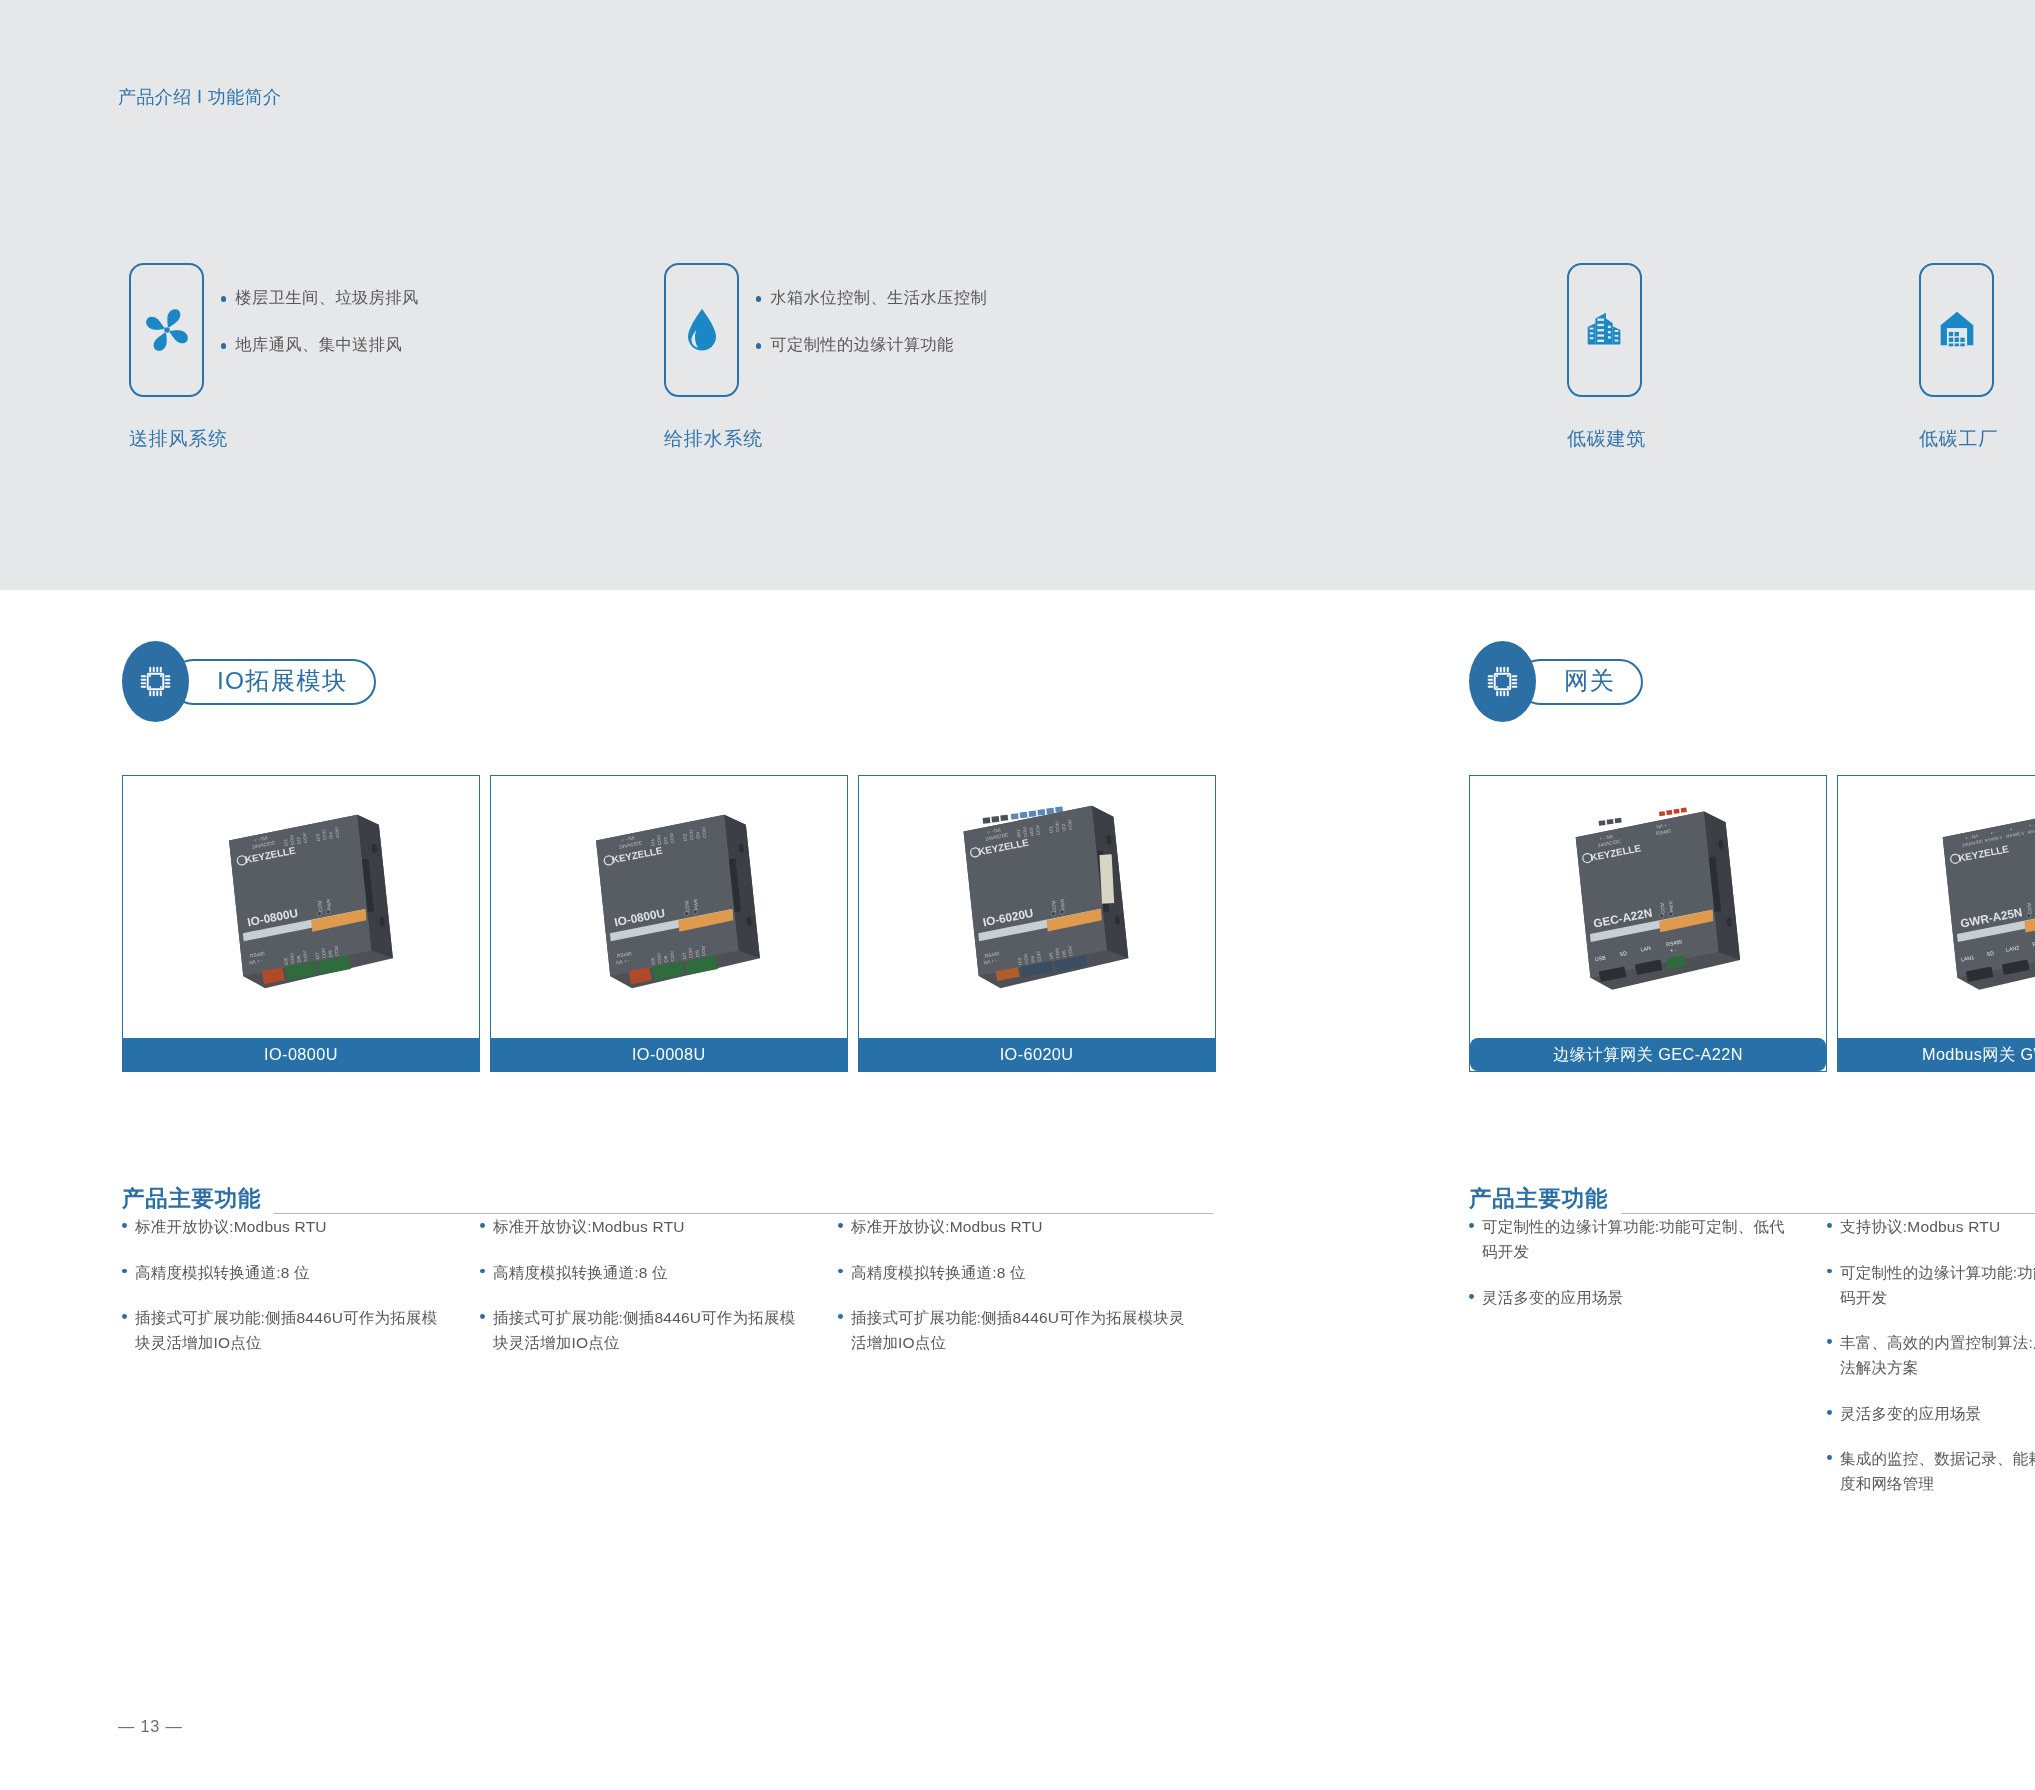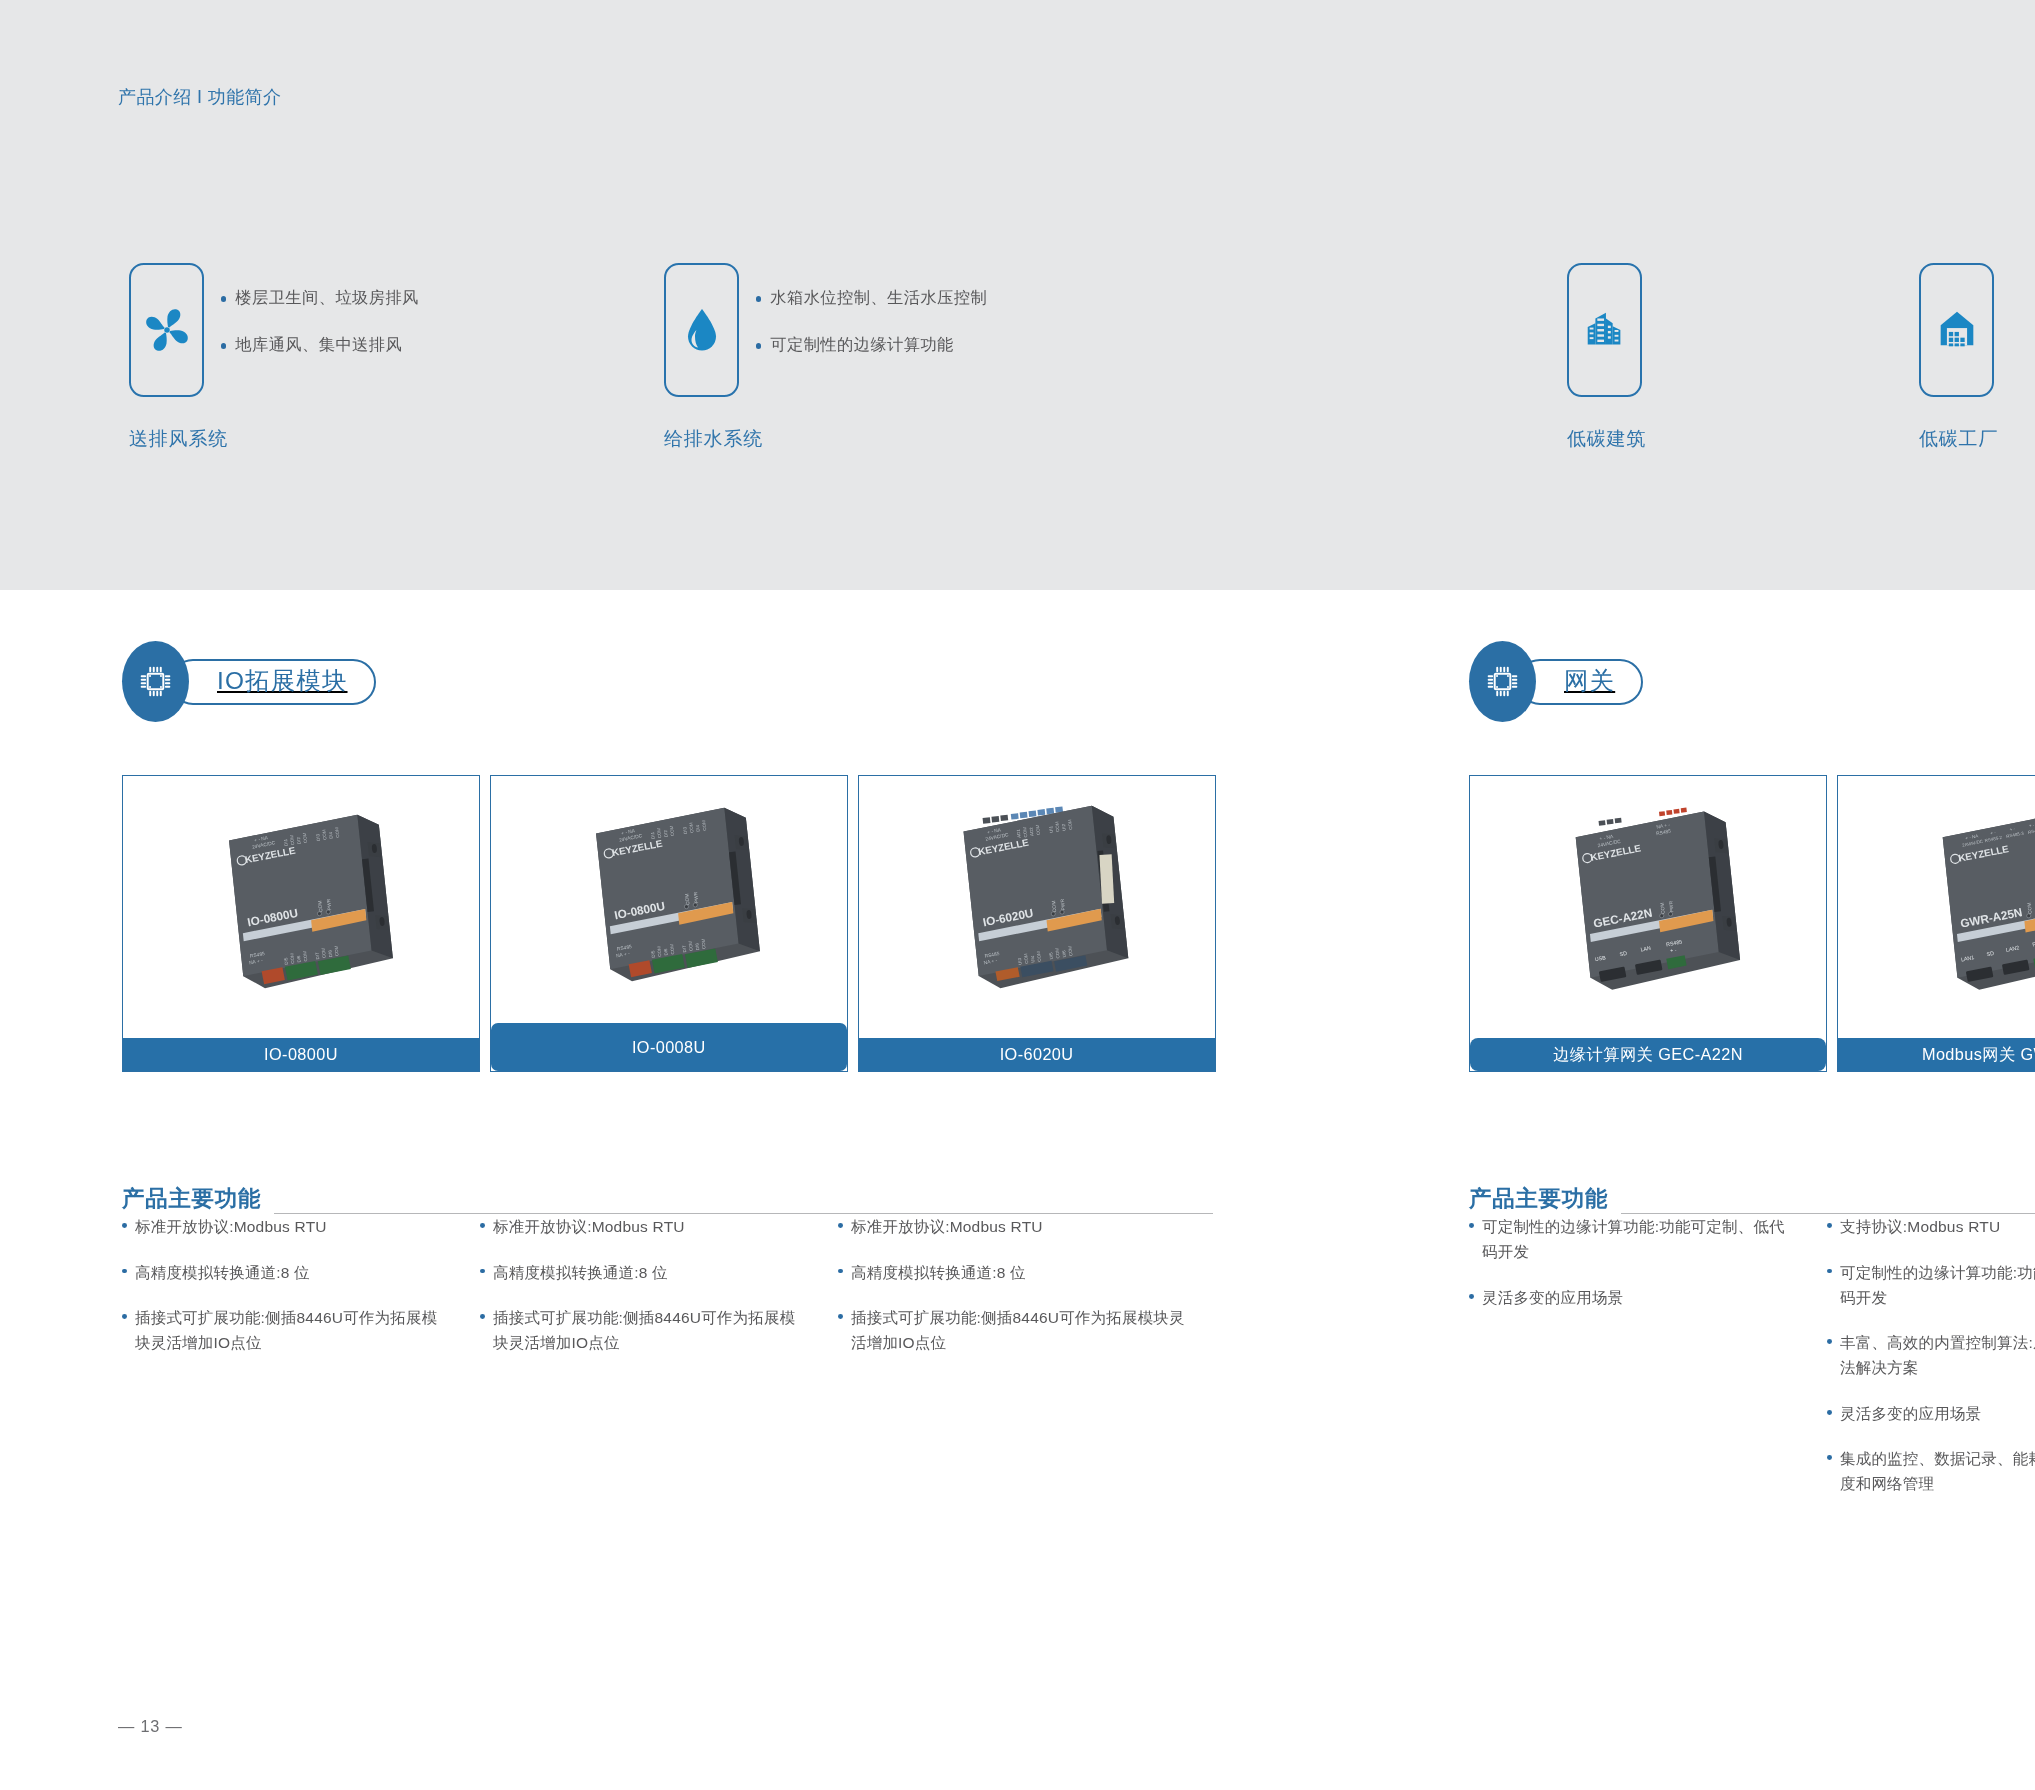--- a/index.html
+++ b/index.html
@@ -46,21 +46,21 @@
     display: flex; align-items: flex-start; margin-bottom: 25px;
     font-size: 16.3px; color: #58585a; white-space: nowrap; letter-spacing: 0.4px;
   }
   .bullets-inline .bi:last-child { margin-bottom: 0; font-family: Liberation Serif, serif; }
   .bullets-inline .dot {
     width: 5.3px; height: 5.3px; border-radius: 50%;
     background: #2b6ca3; margin-right: 9px; margin-top: 9px; flex: none;
   }
 
   
-  .section-head { position: absolute; display: flex; align-items: center; text-decoration: underline; }
+  .section-head { position: absolute; display: flex; align-items: center; }
   .chip-badge {
     width: 67px; height: 81px; border-radius: 50%;
     background: #2b6fa5; display: flex; align-items: center; justify-content: center;
     position: relative; z-index: 3;
   }
   .pill {
     height: 46px; margin-left: -19px;
     border: 2.4px solid #2b6fa5; border-radius: 23.6px;
     display: flex; align-items: center;
     padding: 0 26px 0 45px;
@@ -358,21 +358,21 @@
               <text transform="translate(382,266) rotate(-90)">PWR</text>
             </g>
             <circle cx="352" cy="272" r="5" fill="#3a3e43" stroke="#8f969c" stroke-width="1.5"></circle>
             <circle cx="374" cy="270" r="5" fill="#3a3e43" stroke="#8f969c" stroke-width="1.5"></circle>
             <rect x="196" y="398" width="52" height="32" fill="#b04a2b" transform="rotate(-5 196 398)"></rect>
             <rect x="254" y="393" width="76" height="34" fill="#2f6b3c" transform="rotate(-5 254 393)"></rect>
             <rect x="336" y="388" width="76" height="34" fill="#2f6b3c" transform="rotate(-5 336 388)"></rect>
           </g>
         </svg>
       </div>
-      <div class="card-cap" style="height:48px;border-radius:7px;">IO-0008U</div>
+      <div class="card-cap" style="height:33px;">IO-0008U</div>
     </div>
 
     <div class="card" style="width:358px; height:297px;">
       <div class="card-img">
         <svg width="285" height="228" viewBox="0 0 700 560">
           <g transform="translate(40,20) rotate(-6 300 250)">
             <g transform="translate(200,30)">
               <rect x="0" y="0" width="18" height="14" fill="#4b5056"></rect>
                 <rect x="22" y="-1" width="18" height="14" fill="#4b5056"></rect>
               <rect x="44" y="-2" width="18" height="14" fill="#4b5056"></rect>

